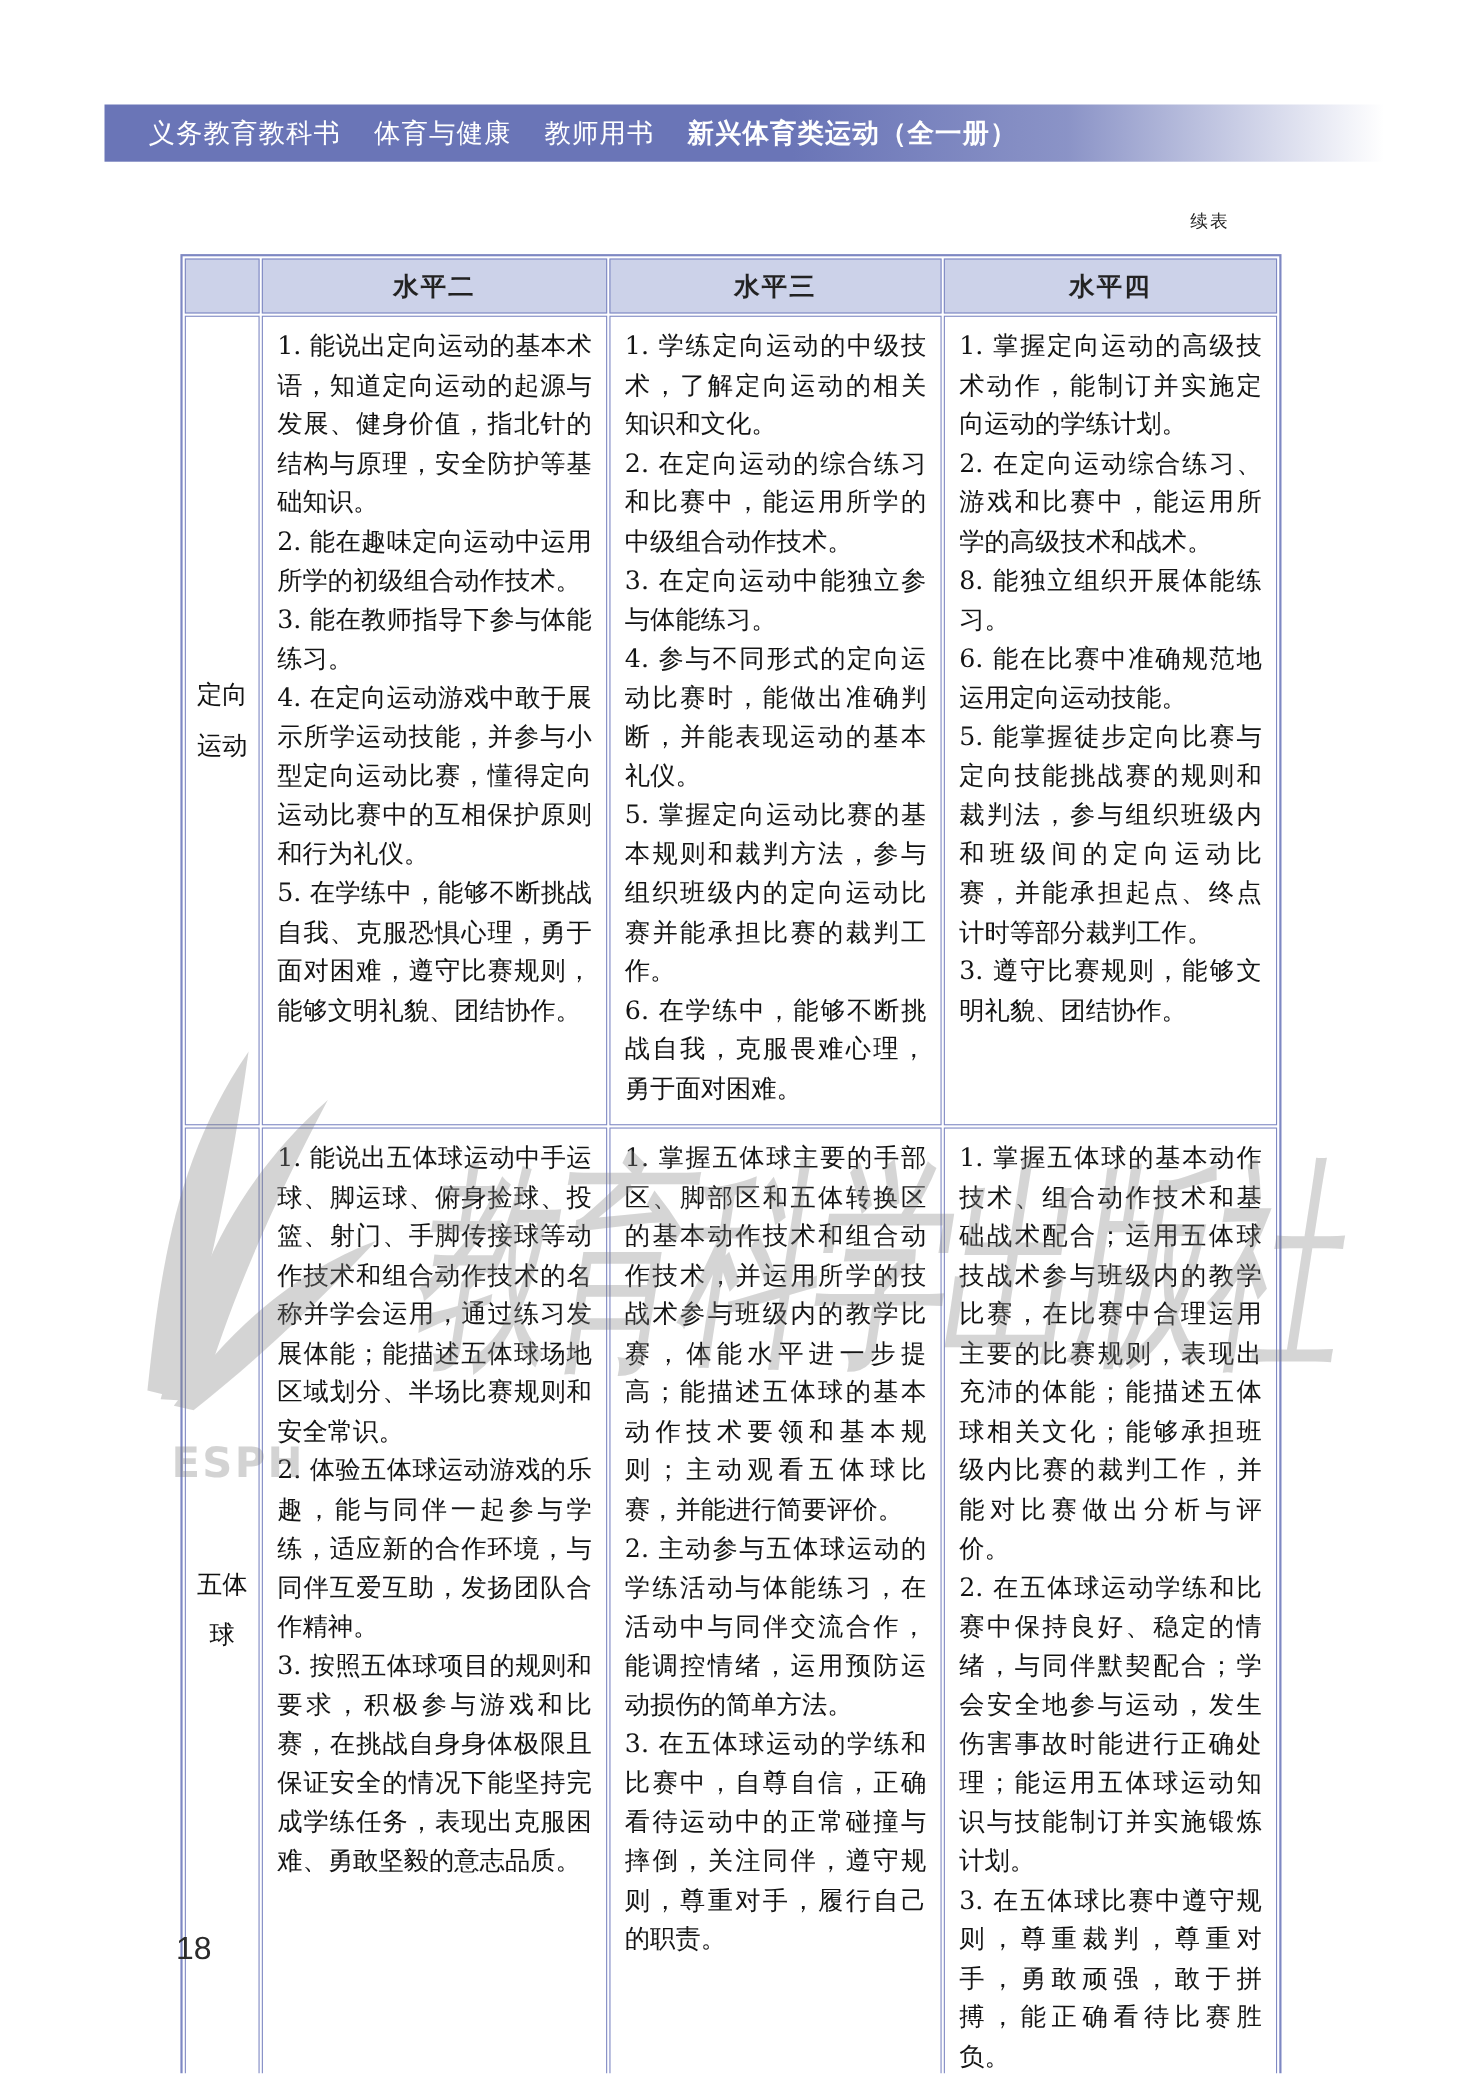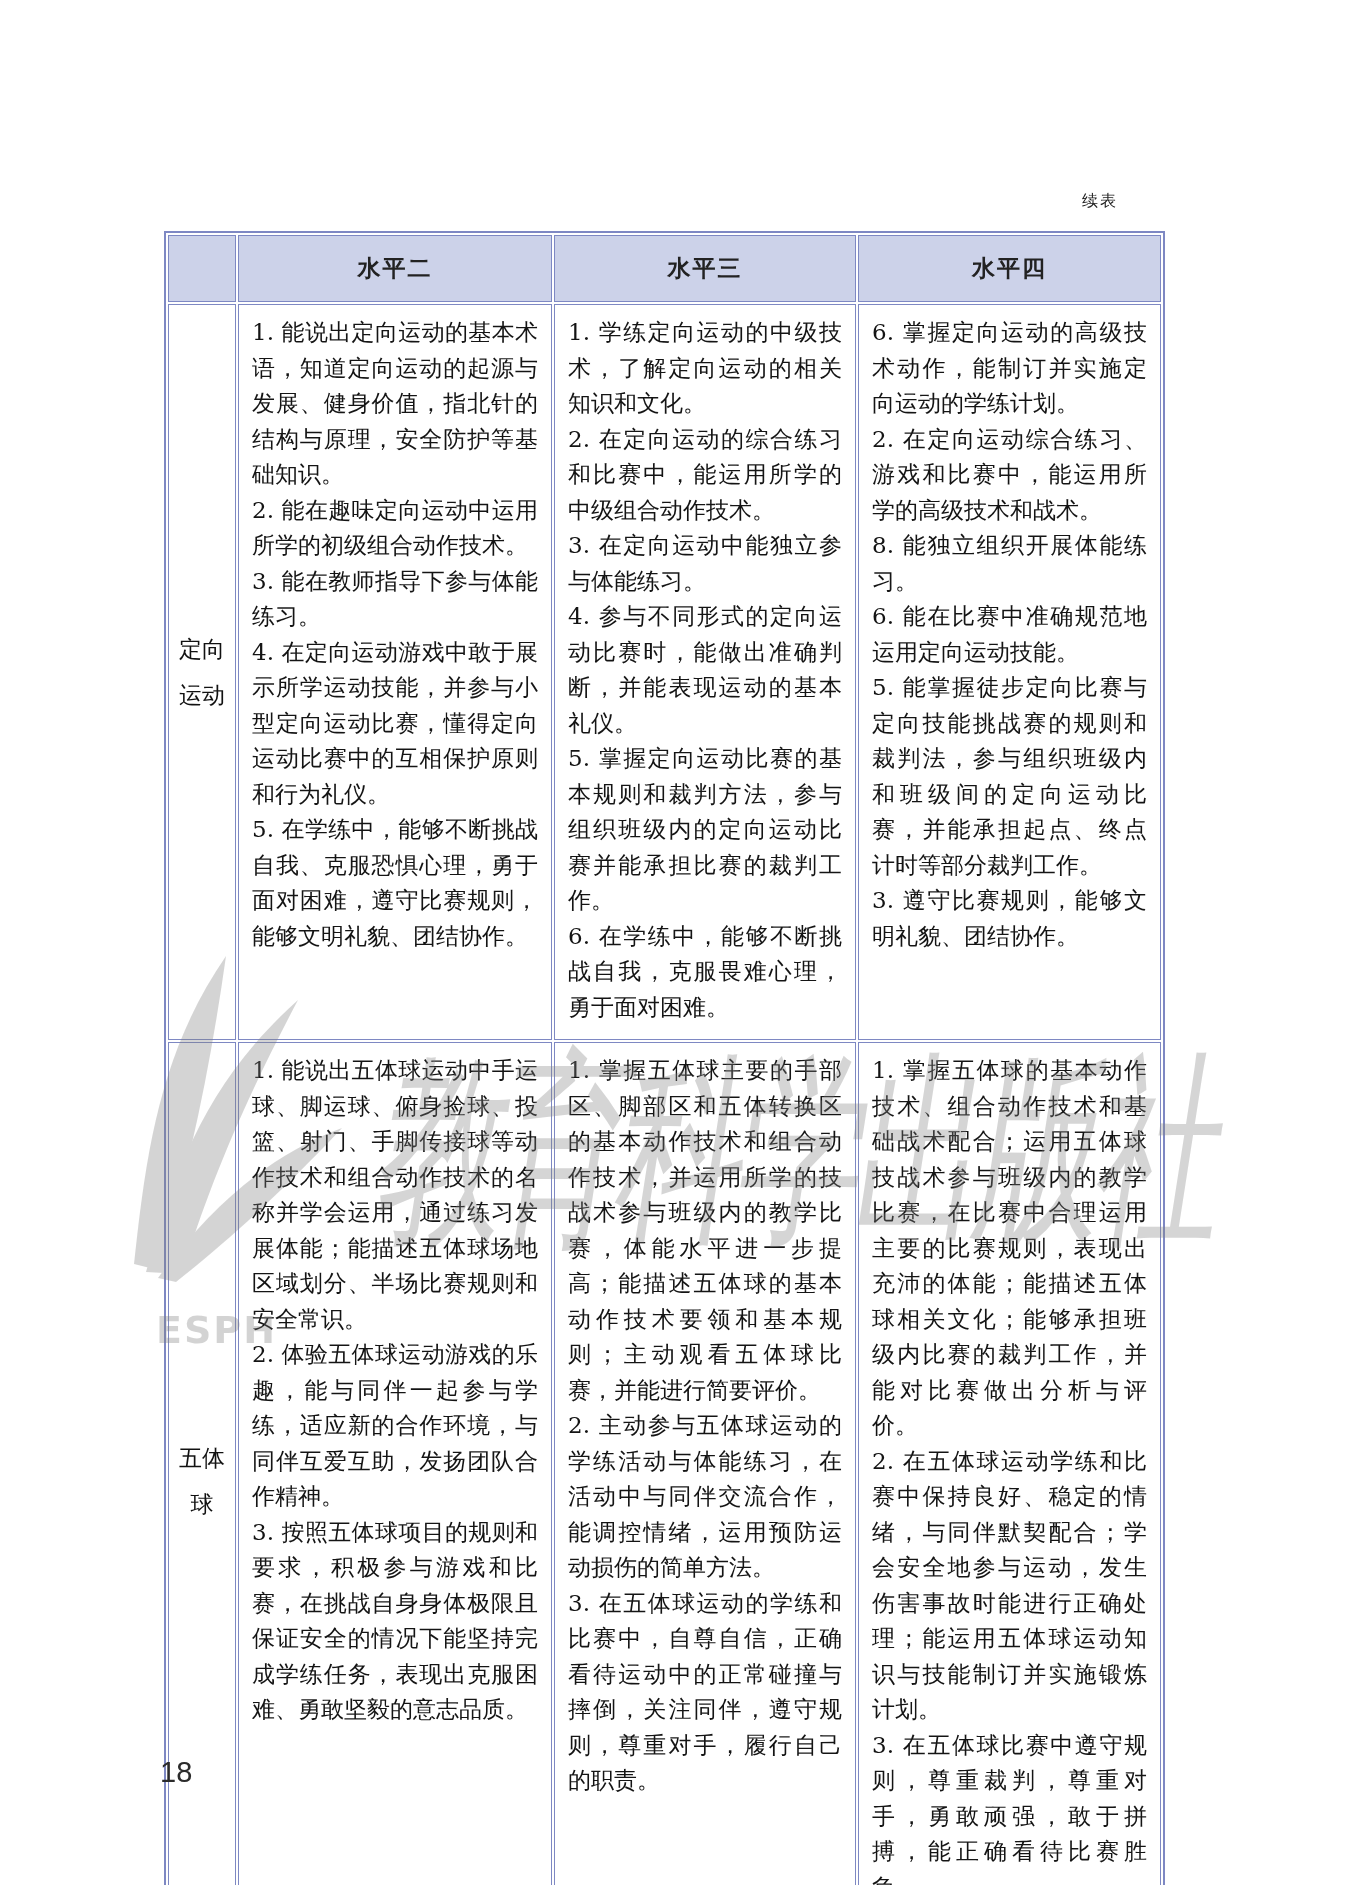--- a/index.html
+++ b/index.html
@@ -21,21 +21,21 @@
   
   .continued { position:absolute; top:191px; right:228px; font-size:16px; color:#222; letter-spacing:2px; }
 
   
   .standards-table {
     position:absolute; left:164px; top:231px; width:1001px; table-layout:fixed;
     border-collapse:separate; border-spacing:2px; border:2px solid #7e88c3; background:#ffffff;
   }
   .standards-table th, .standards-table td { border:1px solid #7e88c3; box-sizing:border-box; }
   .standards-table thead th {
-    background:#ccd2e9; height:67px; text-align:center; vertical-align:middle;
+    background:#ccd2e9; height:50px; text-align:center; vertical-align:middle;
     font-family:"DejaVu Sans","Liberation Sans",sans-serif; font-size:23px; font-weight:bold;
     color:#222; letter-spacing:2px;
   }
   .standards-table tbody th.row-label {
     background:#ffffff; text-align:center; vertical-align:middle;
     font-weight:normal; font-size:23px; line-height:2.0; color:#111;
   }
   .standards-table tbody td {
     vertical-align:top; padding:10px 13px 14px 13px;
     font-size:23px; line-height:35.5px; text-align:justify; text-justify:inter-character; color:#141414;
@@ -61,20 +61,23 @@
   .page-number {
     position:absolute; left:160px; top:1756px;
     font-family:"Liberation Sans","DejaVu Sans",sans-serif; font-size:29px; color:#2b2b2b;
   }
 </style>
 </head>
 <body>
 
 <div class="page">
 
+  <div class="header-bar">
+    <span class="seg">义务教育教科书</span><span class="seg">体育与健康</span><span class="seg">教师用书</span><span class="seg bold">新兴体育类运动（全一册）</span>
+  </div>
 
   <div class="continued">续表</div>
 
   <table class="standards-table">
     <colgroup>
       <col style="width:68px">
       <col style="width:314px">
       <col style="width:302px">
       <col style="width:303px">
     </colgroup>
@@ -101,21 +104,21 @@
           </td>
           <td>
             <p>1. 学练定向运动的中级技术，了解定向运动的相关知识和文化。</p>
             <p>2. 在定向运动的综合练习和比赛中，能运用所学的中级组合动作技术。</p>
             <p>3. 在定向运动中能独立参与体能练习。</p>
             <p>4. 参与不同形式的定向运动比赛时，能做出准确判断，并能表现运动的基本礼仪。</p>
             <p>5. 掌握定向运动比赛的基本规则和裁判方法，参与组织班级内的定向运动比赛并能承担比赛的裁判工作。</p>
             <p>6. 在学练中，能够不断挑战自我，克服畏难心理，勇于面对困难。</p>
           </td>
           <td>
-            <p>6. 掌握定向运动的高级技术动作，能制订并实施定向运动的学练计划。</p>
+            <p>1. 掌握定向运动的高级技术动作，能制订并实施定向运动的学练计划。</p>
             <p>2. 在定向运动综合练习、游戏和比赛中，能运用所学的高级技术和战术。</p>
             <p>8. 能独立组织开展体能练习。</p>
             <p>6. 能在比赛中准确规范地运用定向运动技能。</p>
             <p>5. 能掌握徒步定向比赛与定向技能挑战赛的规则和裁判法，参与组织班级内和班级间的定向运动比赛，并能承担起点、终点计时等部分裁判工作。</p>
             <p>3. 遵守比赛规则，能够文明礼貌、团结协作。</p>
           </td>
         </tr>
         <tr class="row-1">
           <th class="row-label">
             <div>五体球</div>

